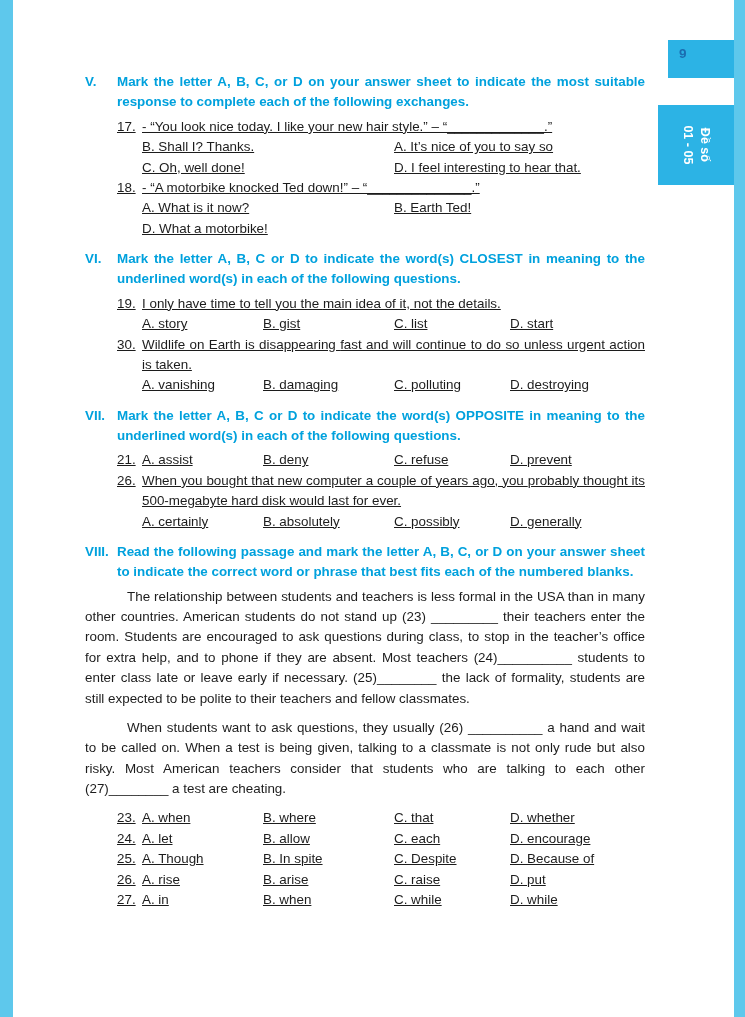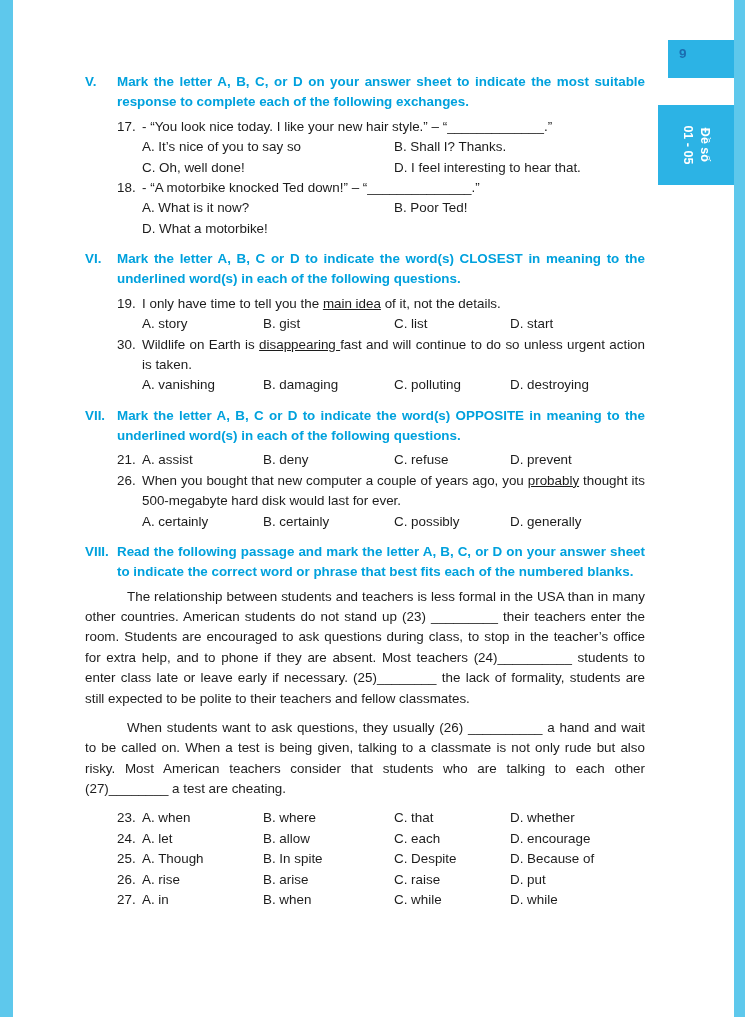--- a/index.html
+++ b/index.html
@@ -37,21 +37,21 @@
   }
 
   main { position:absolute; left:85px; top:72px; width:560px; }
 
   .sec { margin-bottom:0; }
   .sec + .sec { margin-top:10px; }
   .sec-head { display:flex; color:#00a1dd; font-weight:bold; margin-bottom:4px; }
   .sec-num { width:32px; flex:none; }
   .sec-title { flex:1; display:block; text-align:justify; }
 
-  .q { display:flex; }
+  .q { display:flex;text-decoration:underline; }
   .q-num { margin-left:32px; width:25px; flex:none; }
   .q-body { flex:1; min-width:0; }
   .q-text { text-align:justify; }
   .u { text-decoration:underline; }
 
   .opts { display:grid; }
   .cols-4 { grid-template-columns:121px 131px 116px 1fr; }
   .cols-2 { grid-template-columns:252px 1fr; }
   .opt { display:block; }
 
@@ -78,34 +78,34 @@
     <section class="sec">
       <div class="sec-head">
         <span class="sec-num">V.</span>
         <span class="sec-title">Mark the letter A, B, C, or D on your answer sheet to indicate the most suitable response to complete each of the following exchanges.</span>
       </div>
       <div class="q">
         <span class="q-num">17.</span>
         <div class="q-body">
           <div class="q-text"><span>- “You look nice today. I like your new hair style.” – “_____________.”</span></div>
           <div class="opts cols-2">
+            <span class="opt">B. Shall I? Thanks.</span>
             <span class="opt">A. It’s nice of you to say so</span>
-            <span class="opt">B. Shall I? Thanks.</span>
             <span class="opt">C. Oh, well done!</span>
             <span class="opt">D. I feel interesting to hear that.</span>
           </div>
         </div>
       </div>
       <div class="q">
         <span class="q-num">18.</span>
         <div class="q-body">
           <div class="q-text"><span>- “A motorbike knocked Ted down!” – “______________.”</span></div>
           <div class="opts cols-2">
             <span class="opt">A. What is it now?</span>
-            <span class="opt">B. Poor Ted!</span>
+            <span class="opt">B. Earth Ted!</span>
             <span class="opt">D. What a motorbike!</span>
           </div>
         </div>
       </div>
     </section>
     <section class="sec">
       <div class="sec-head">
         <span class="sec-num">VI.</span>
         <span class="sec-title">Mark the letter A, B, C or D to indicate the word(s) CLOSEST in meaning to the underlined word(s) in each of the following questions.</span>
       </div>
@@ -149,21 +149,21 @@
             <span class="opt">D. prevent</span>
           </div>
         </div>
       </div>
       <div class="q">
         <span class="q-num">26.</span>
         <div class="q-body">
           <div class="q-text"><span>When you bought that new computer a couple of years ago, you </span><span class="u">probably</span><span> thought its 500-megabyte hard disk would last for ever.</span></div>
           <div class="opts cols-4">
             <span class="opt">A. certainly</span>
-            <span class="opt">B. certainly</span>
+            <span class="opt">B. absolutely</span>
             <span class="opt">C. possibly</span>
             <span class="opt">D. generally</span>
           </div>
         </div>
       </div>
     </section>
     <section class="sec">
       <div class="sec-head">
         <span class="sec-num">VIII.</span>
         <span class="sec-title">Read the following passage and mark the letter A, B, C, or D on your answer sheet to indicate the correct word or phrase that best fits each of the numbered blanks.</span>

